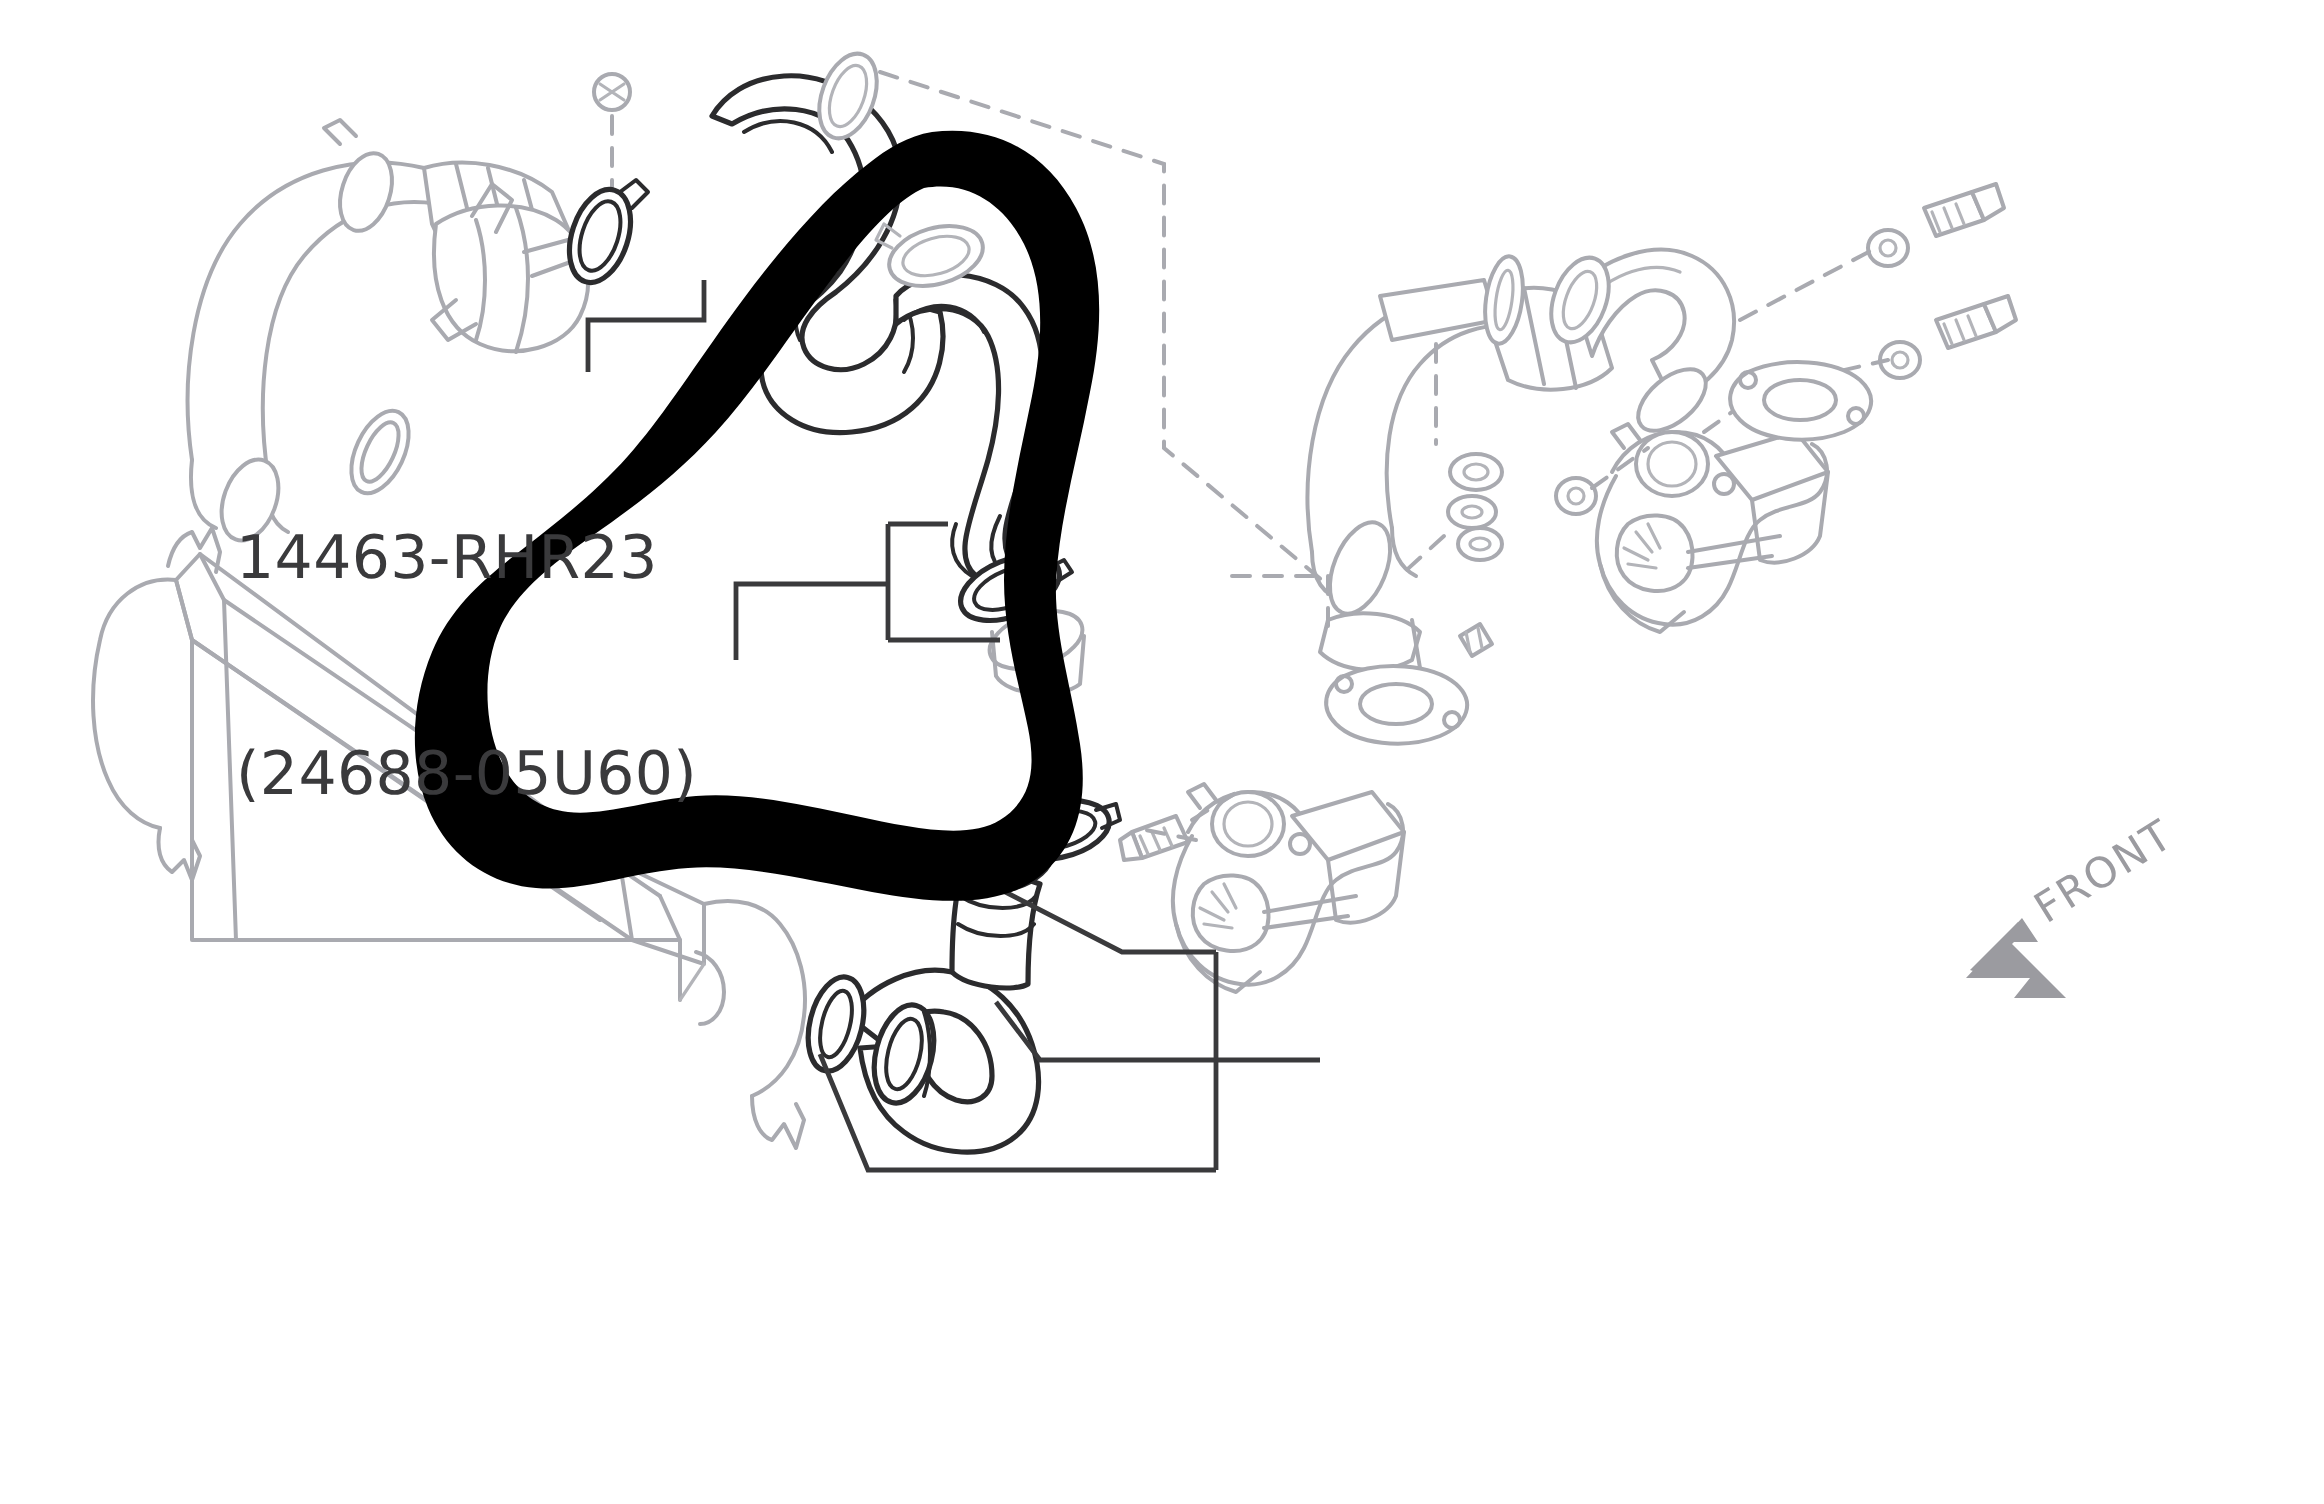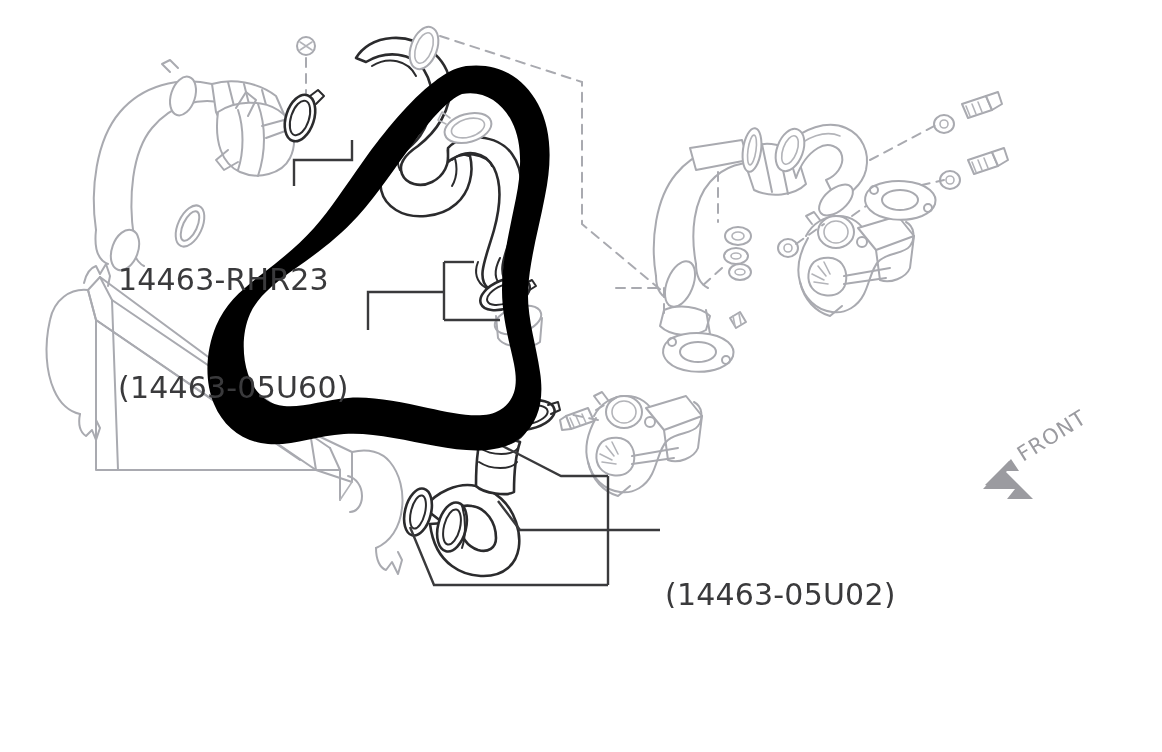--- a/index.html
+++ b/index.html
@@ -393,28 +393,27 @@
     </g>
 
     <g transform="translate(975,455)">
       <path fill="#9b9ba0" d="M36 4 L8 34 L40 34 L32 44 L58 44 L30 16 L44 16 Z"></path>
       <path fill="#9b9ba0" d="M10 30 L34 6 L38 10 L16 32 Z"></path>
     </g>
   </svg>
 
   <div class="part-label" id="label-rhr23">
     <span class="label-line">14463-RHR23</span>
-    <span class="label-line">(14463-05U60)</span>
+    <span class="label-line">(24688-05U60)</span>
   </div>
 
   <div class="part-label" id="label-rhr20">
   </div>
 
   <div class="part-label" id="label-rhr2122">
-    <span class="label-line">(14463-05U02)</span>
     
     
   </div>
 
   <div class="front-marker">
     <span class="front-text">FRONT</span>
   </div>
 
 </div>
 

